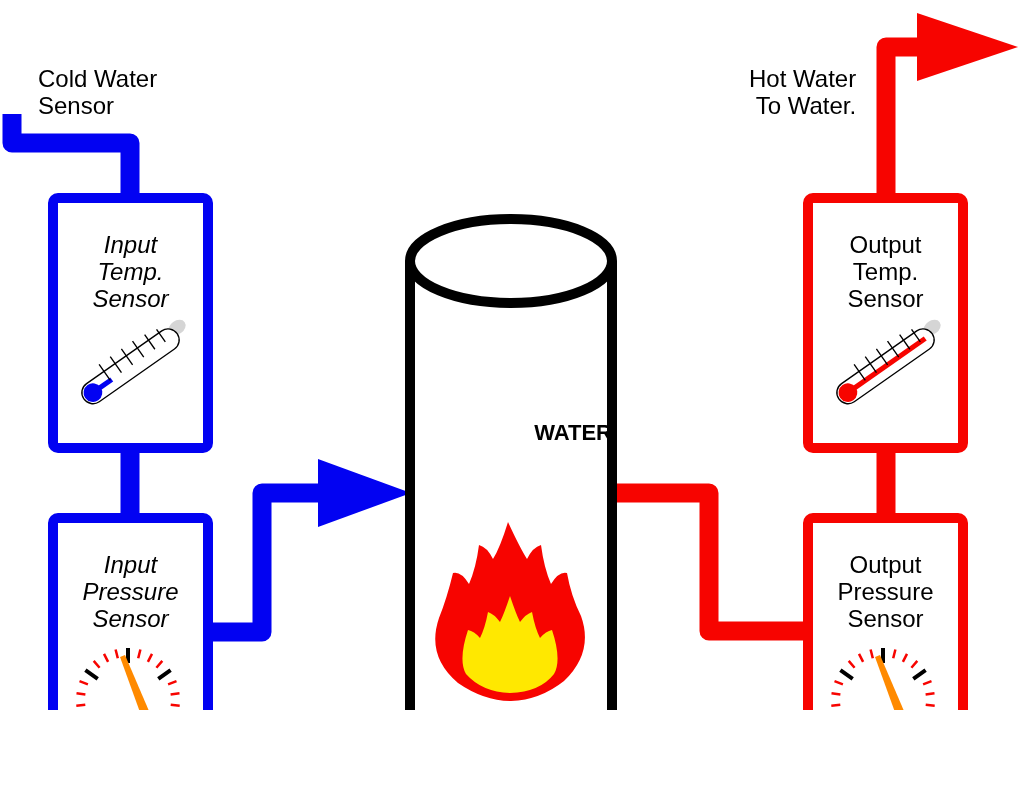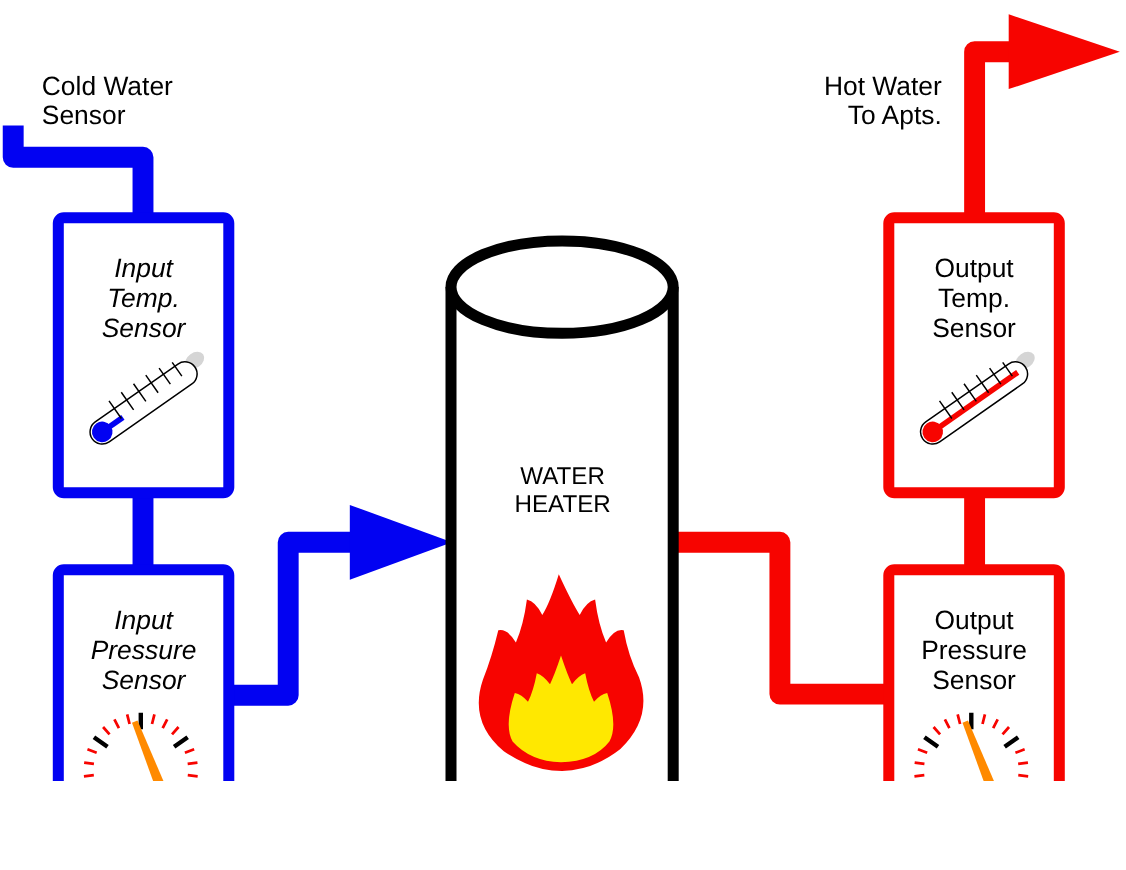--- a/index.html
+++ b/index.html
@@ -29,21 +29,21 @@
     position:absolute;box-sizing:border-box;background:#fff;
     border:10px solid;border-radius:10px;
     display:flex;flex-direction:column;align-items:center;
   }
   .sensor-box.cold{border-color:var(--cold);font-style:italic;}
   .sensor-box.hot{border-color:var(--hot);}
   .sensor-label{padding-top:28px;font-size:24px;line-height:27px;text-align:center;}
   .corner-label{position:absolute;font-size:24px;line-height:27px;}
   .heater-label{
     position:absolute;left:411px;top:420px;width:201px;
-    font-weight:normal;font-size:22px;line-height:25px;text-align:center;
+    font-weight:bold;font-size:22px;line-height:25px;text-align:right;
   }
   .thermo-icon{margin-top:4px;}
   .gauge-icon{margin-top:12px;}
   .thermo-capsule{fill:#fff;stroke:#000;stroke-width:1.6;}
   .thermo-tip{fill:var(--tip-gray);}
   .thermo-ticks{stroke:#000;stroke-width:1.6;fill:none;}
   .thermo-column.cold{stroke:var(--cold);stroke-width:6;}
   .thermo-column.hot{stroke:var(--hot);stroke-width:6;}
   .thermo-bulb.cold{fill:var(--cold);}
   .thermo-bulb.hot{fill:var(--hot);}
@@ -81,26 +81,25 @@
                Q116,109 110,116 Q105,106 102,90 Q96,92 90,100 Q86,92 80,74 Z"></path>
     </g>
   </svg>
 
   <div class="corner-label" style="left:38px;top:65px;">
     <div>Cold Water</div>
     <div>Sensor</div>
   </div>
   <div class="corner-label" style="left:749px;top:65px;text-align:right;">
     <div>Hot Water</div>
-    <div>To Apts.</div>
+    <div>To Water.</div>
   </div>
 
   <div class="heater-label">
     <div>WATER</div>
-    <div>HEATER</div>
   </div>
 
   <div class="sensor-box cold" style="left:48px;top:193px;width:165px;height:260px;">
     <div class="sensor-label">
       <div>Input</div>
       <div>Temp.</div>
       <div>Sensor</div>
     </div>
     <svg class="thermo-icon" width="128" height="102" viewBox="0 0 150 120">
       <g transform="rotate(-35 75 60)">

